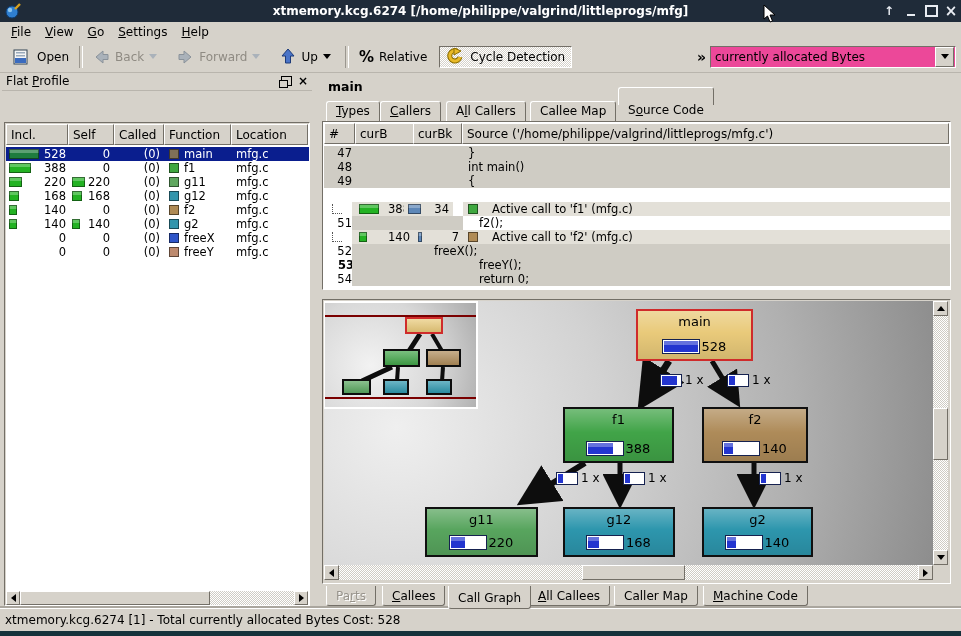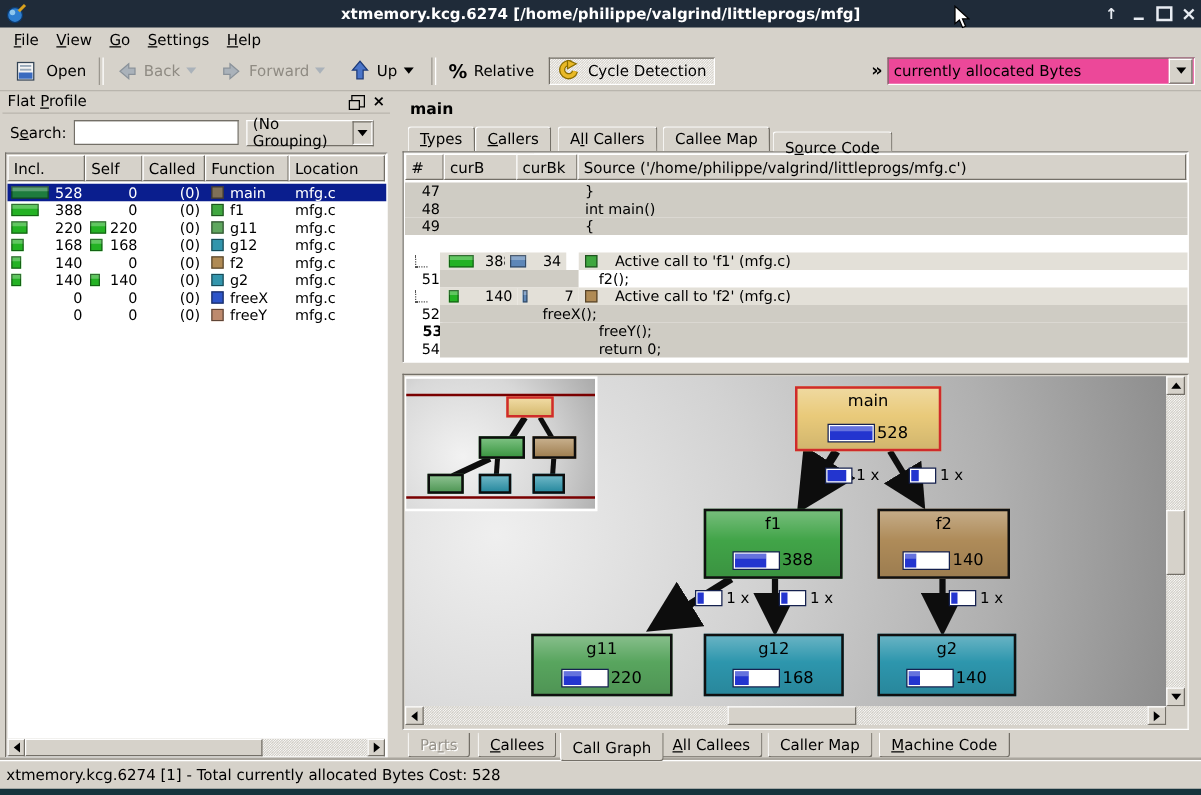--- a/index.html
+++ b/index.html
@@ -48,21 +48,21 @@
   .frow{position:absolute;left:1px;width:303px;height:14px;}
   .frow.sel{background:#0a1e8e;color:#fff;}
   .fcell{position:absolute;top:0;height:14px;font-size:11.5px;line-height:14px;}
   .num{text-align:right;}
   .hbar{position:absolute;top:2px;height:10px;box-shadow:inset 0 0 0 1px rgba(0,0,0,.45),inset 0 4px 0 rgba(255,255,255,.28);}
   .fsq{position:absolute;top:2px;width:10px;height:10px;box-shadow:inset 0 0 0 1px rgba(0,0,0,.5);}
   
   .fn-title{left:328px;top:79px;font-weight:bold;font-size:12.5px;}
   .tab{position:absolute;top:101px;height:20px;box-sizing:border-box;padding:2px 9px;background:#d6d2ca;
        border:1px solid #736f67;border-bottom:none;border-top-color:#fff;border-left-color:#fff;border-top-left-radius:3px;border-top-right-radius:3px;}
-  .tab.active{top:105px;height:16px;padding-top:5px;z-index:6;}
+  .tab.active{top:87px;height:16px;padding-top:15px;z-index:6;}
   .stable{left:322px;top:121px;width:629px;height:169px;background:#fff;box-sizing:border-box;border:1px solid #736f67;border-right-color:#fff;border-bottom-color:#fff;z-index:5;}
   .shead .hcell{top:1px;}
   .srow{position:absolute;left:1px;width:626px;height:14px;font-size:11.5px;line-height:14px;}
   .scell{position:absolute;top:0;height:14px;}
   .bg-plain{background:#cfccc4;}
   .bg-lite{background:#e3e0d8;}
   .bg-white{background:#fff;}
   .srow.sel{background:#0a1e8e;color:#fff;}
   .branch{position:absolute;left:8px;top:2px;width:9px;height:9px;border-left:1px dotted #555;border-bottom:1px dotted #555;}
   .sbar{position:absolute;top:2px;height:10px;box-shadow:inset 0 0 0 1px rgba(0,0,0,.45),inset 0 4px 0 rgba(255,255,255,.28);}
@@ -201,30 +201,20 @@
   </div>
 
   <div class="abs dock-title">
     <span><span>Flat </span><span class="u">P</span><span>rofile</span></span>
     <span class="dock-btns">
       <span class="float-icon"></span>
       <span style="font-weight:bold;">×</span>
     </span>
   </div>
 
-  <div class="abs search-row">
-    <span><span>S</span><span class="u">e</span><span>arch:</span></span>
-    <input class="search-input" value="" style="">
-    <span class="grp-combo raised">
-      <span>(No Grouping)</span>
-      <span class="ar sunken">
-          <span class="tri-down"></span>
-        </span>
-    </span>
-  </div>
 
   <div class="abs ptable">
 
     <div>
       <span class="hcell" style="left:1px;width:62px;">Incl.</span>
       <span class="hcell" style="left:63px;width:46px;">Self</span>
       <span class="hcell" style="left:109px;width:50px;">Called</span>
       <span class="hcell" style="left:159px;width:67px;">Function</span>
       <span class="hcell" style="left:226px;width:77px;">Location</span>
     </div>

